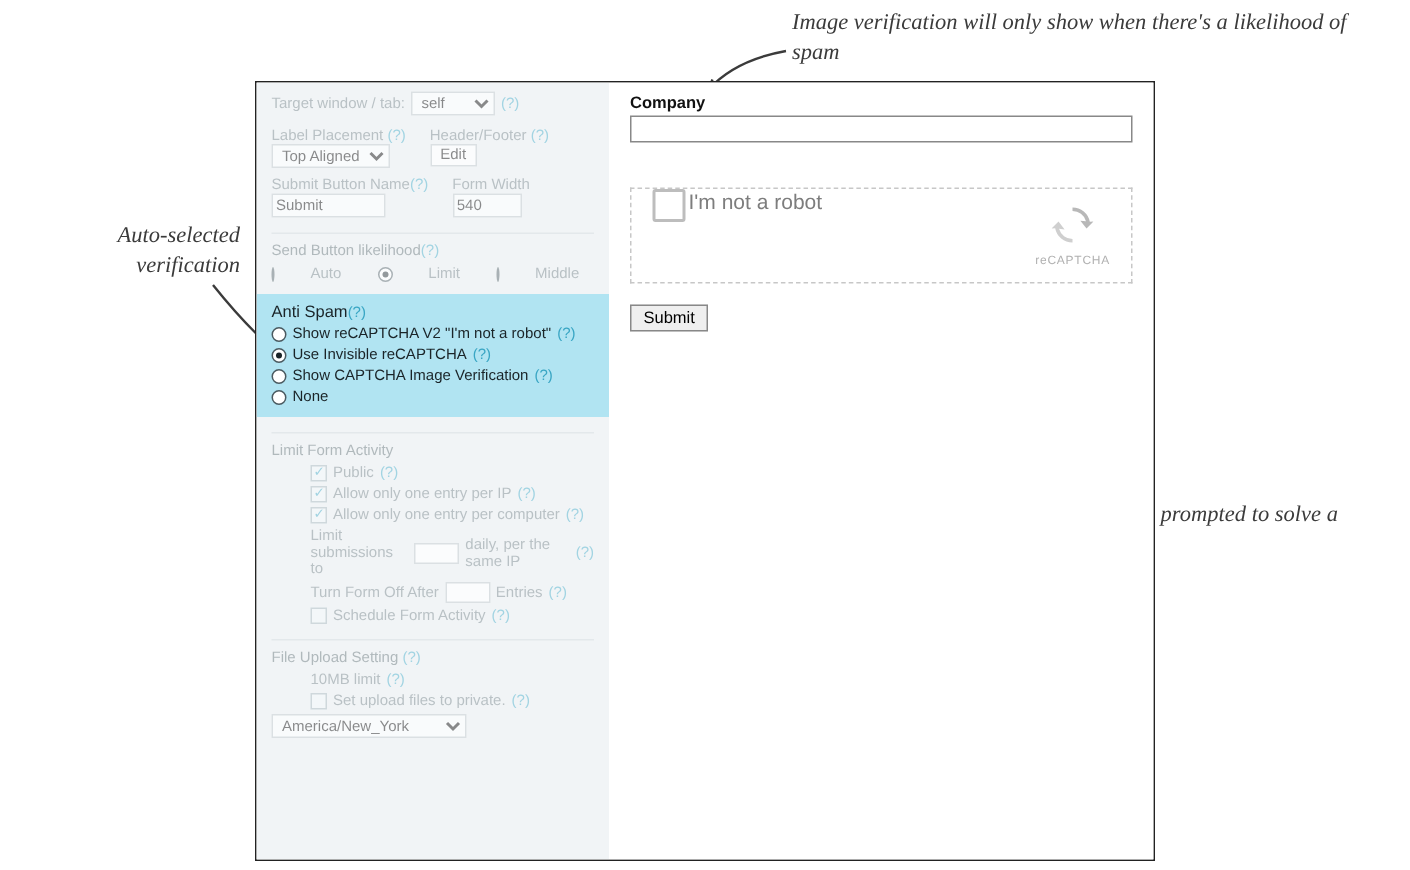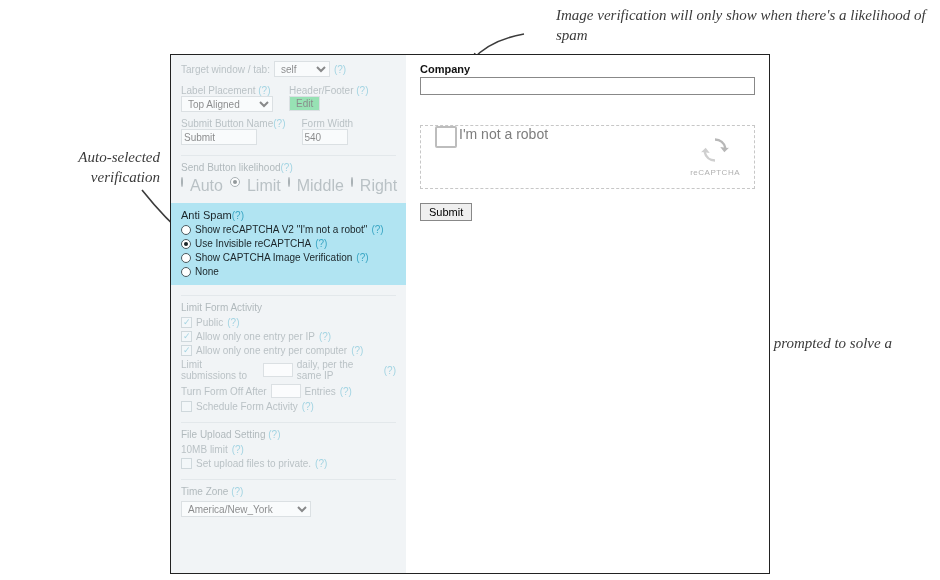--- a/index.html
+++ b/index.html
@@ -39,28 +39,28 @@
     background: rgba(247,250,252,0.55);
     pointer-events: none;
   }
   .lp-row { margin-bottom: 4px; display:flex; align-items:center; gap:4px;}
   .lp-label { color:#6d7d83; font-size:10px; }
   .help { color:#3aa6c4; font-size:10px; }
   select.lp-select, input.lp-input {
     font-size:10px; border:1px solid #b8c2c6; background:#fafcfd; height:16px; padding:0 2px;
   }
   .lp-btn {
-    font-size:10px; border:1px solid #b8c2c6; background:#22c55e; padding:1px 6px;
+    font-size:10px; border:1px solid #b8c2c6; background:#ffffff; padding:1px 6px;
   }
   .section-title {
     color:#5a6b70; font-size:10px; margin-top:10px; margin-bottom:4px;
     border-top:1px solid #c9d3d7; padding-top:6px;
   }
-  .radio-row { display:flex; gap:7px; font-size:16px; color:#6d7d83; }
-  .chk-row { display:flex; align-items:center; gap:4px; margin-bottom:3px; color:#6d7d83;}
+  .radio-row { display:flex; gap:24px; align-items:center; font-size:10px; color:#6d7d83; }
+  .chk-row { display:flex; align-items:center; gap:4px; margin-bottom:3px; color:#6d7d83;margin-left:26px;}
   .chk { width:11px; height:11px; border:1px solid #9db0b7; background:#eef3f5; display:inline-block;}
   .chk.checked::after{ content:"✓"; color:#3aa6c4; font-size:9px; position:relative; top:-2px; left:1px;}
   .antispam {
     background:#b1e4f2; margin:8px -10px 0 -10px; padding:6px 10px 8px 10px;
     color:#2c3a3f; position:relative; z-index:2;
   }
   .antispam .as-title { font-weight:normal; font-size:11px; color:#1a2428;}
   .antispam .as-opt { display:flex; align-items:center; gap:4px; margin-top:3px; font-size:10px; color:#1a2428;}
   .rad { width:10px; height:10px; border:1px solid #4a5a60; border-radius:50%; display:inline-block; background:#fff;}
   .rad.sel::after{content:""; display:block; width:4px; height:4px; background:#1a2428; border-radius:50%; margin:2px;}
@@ -91,21 +91,21 @@
   .captcha-badge .bl{ font-size:8px; letter-spacing:0.5px;}
   .submit-btn{
     margin-top:14px; font-size:11px; border:1px solid #888; background:#efefef; padding:2px 8px;
   }
   
   .annot{
     position:absolute; font-family:"Comic Sans MS","Segoe Script",cursive;
     font-style:italic; color:#3b3b3b; font-size:15px; line-height:1.3;
     font-weight:500;
   }
-  .annot-top{ left:556px; top:6px; width:380px;}
+  .annot-top{ left:528px; top:6px; width:380px;}
   .annot-left{ left:10px; top:148px; width:150px; text-align:right;}
   .annot-bottom{ left:590px; top:334px; width:340px;}
   svg.arrow{ position:absolute; overflow:visible; }
 </style>
 </head>
 <body>
 
 <div class="annot annot-top">Image verification will only show when there's a likelihood of spam</div>
 <svg class="arrow" style="left:468px; top:30px;" width="60" height="40">
   <path d="M56 4 Q 22 10 4 30" stroke="#3b3b3b" stroke-width="1.6" fill="none"></path>
@@ -135,21 +135,21 @@
       <span class="lp-label">Target window / tab:</span>
       <select class="lp-select" style="width:56px">
         <option>self</option>
       </select>
       <span class="help">(?)</span>
     </div>
 
     <div style="display:flex; gap:16px; margin-top:8px;">
       <div>
         <div class="lp-label"><span>Label Placement</span> <span class="help">(?)</span></div>
-        <select class="lp-select" style="width:92px">
+        <select class="lp-select" style="width:79px">
           <option>Top Aligned</option>
         </select>
       </div>
       <div>
         <div class="lp-label"><span>Header/Footer</span> <span class="help">(?)</span></div>
         <button class="lp-btn">Edit</button>
       </div>
     </div>
 
     <div style="display:flex; gap:16px; margin-top:6px;">
@@ -237,21 +237,20 @@
     <div class="chk-row">
         <span>10MB limit</span>
         <span class="help">(?)</span>
       </div>
     <div class="chk-row">
         <span class="chk"></span>
         <span>Set upload files to private.</span> 
         <span class="help">(?)</span>
       </div>
 
-    <div class="section-title"><span>Time Zone</span> <span class="help">(?)</span></div>
     <select class="lp-select" style="width:130px">
       <option>America/New_York</option>
     </select>
 
     <div class="dim-overlay"></div>
   </div>
 
   <div class="right-panel">
     <div class="field-row">
       <div class="field">

